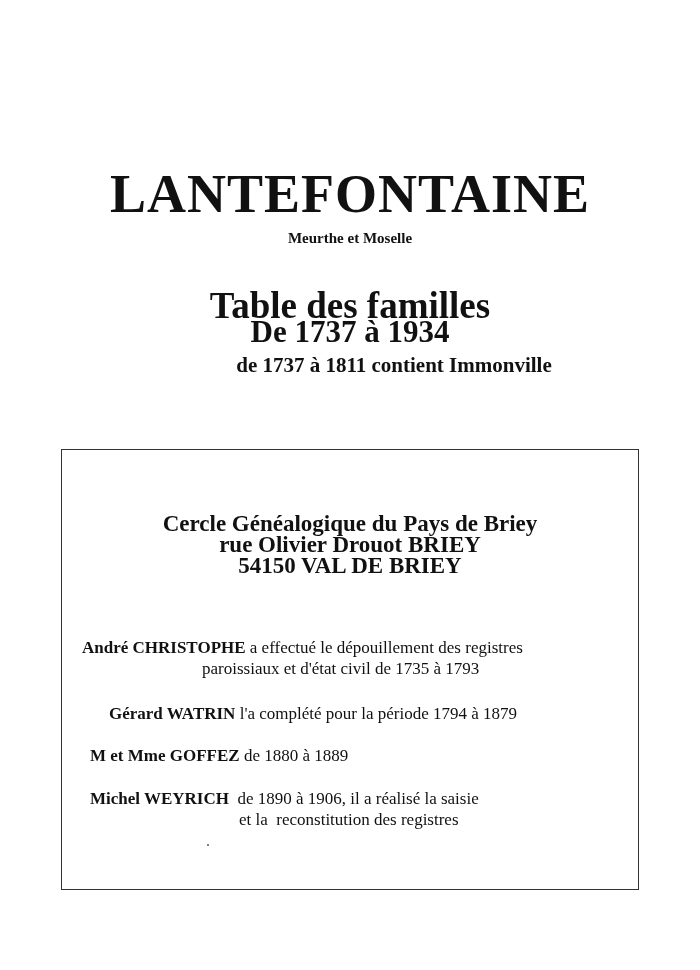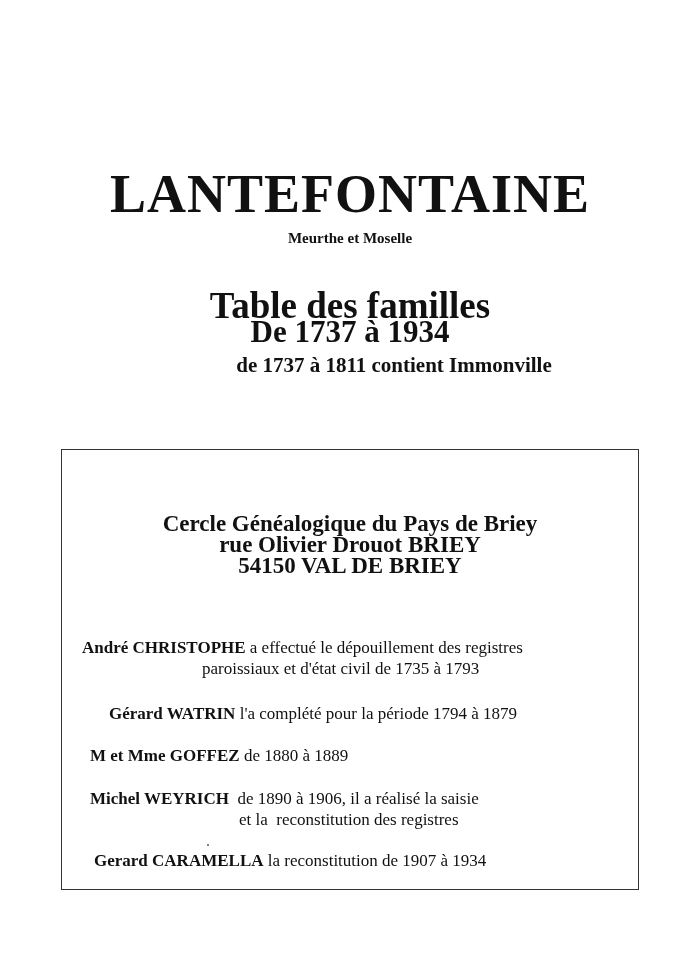--- a/index.html
+++ b/index.html
@@ -118,17 +118,13 @@
   </div>
 
   <div class="credit" style="left:28px; top:338px;">
     <b>Michel WEYRICH</b>
     <span style="white-space:pre;"> de 1890 à 1906, il a réalisé la saisie</span>
   </div>
   <div class="credit" style="left:177px; top:359px; white-space:pre;">et la  reconstitution des registres</div>
 
   <div class="dot" style="left:145px; top:394px;"></div>
 
-  <div class="credit" style="left:32px; top:400px;">
-    <b>Gerard CARAMELLA</b>
-    <span>la reconstitution de 1907 à 1934</span>
-  </div>
 </div>
 
 </body></html>

